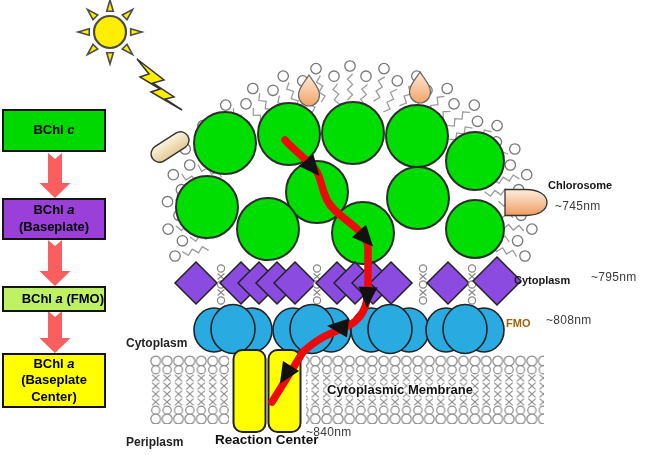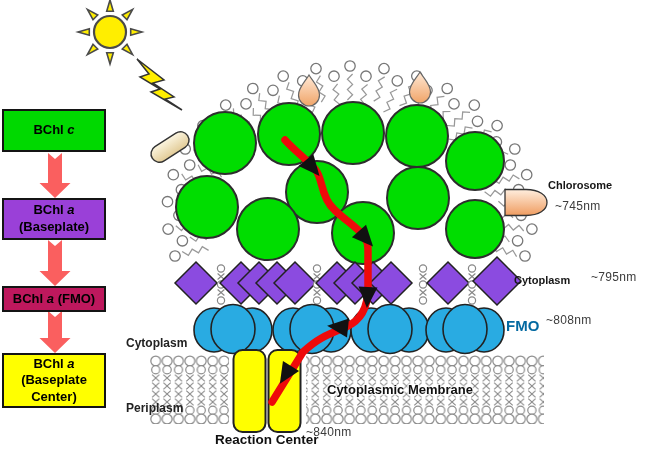--- a/index.html
+++ b/index.html
@@ -11,21 +11,21 @@
     text-align:center;font-size:13px;font-weight:700;color:#000;line-height:1.28;}
   #fbox-0{top:109px;height:39px;}
   #fbox-1{top:198px;height:38px;}
   #fbox-2{top:286px;height:22px;}
   #fbox-3{top:353px;height:51px;}
   .fb-line{white-space:nowrap;}
   .fb-line:empty{display:none;}
   .fb-line i{font-style:italic;}
   .lbl{position:absolute;white-space:nowrap;color:#111;z-index:4;}
   .lbl-name{font-size:11px;font-weight:600;color:#161616;}
-  .lbl-name-b{font-size:15px;font-weight:700;color:#0369a1;}
+  .lbl-name-b{font-size:11px;font-weight:700;color:#a16207;}
   .lbl-nm{font-size:12px;font-weight:400;color:#3c3c3c;letter-spacing:.3px;}
   .lbl-small{font-size:12px;font-weight:600;color:#222;}
   .lbl-mem{font-size:13px;font-weight:700;color:#101010;
     text-shadow:0 0 2px #fff,0 0 3px #fff,1px 1px 2px #fff,-1px -1px 2px #fff,1px -1px 2px #fff,-1px 1px 2px #fff;}
   .lbl-rc{font-size:13.5px;font-weight:600;color:#101010;}
 </style>
 </head>
 <body>
 
 <div class="stage">
@@ -242,34 +242,34 @@
       </g>
     </svg>
 
   <div class="flow-box" id="fbox-0" style="background: rgb(0, 217, 0);">
     <div class="fb-line"><span>BChl </span><i>c</i><span></span></div>
   </div>
   <div class="flow-box" id="fbox-1" style="background: rgb(154, 64, 216);">
     <div class="fb-line"><span>BChl </span><i>a</i><span></span></div>
     <div class="fb-line">(Baseplate)</div>
   </div>
-  <div class="flow-box" id="fbox-2" style="background: #be185d;">
+  <div class="flow-box" id="fbox-2" style="background: #bef264; align-items: flex-end;">
     <div class="fb-line"><span>BChl </span><i>a</i><span> (FMO)</span></div>
 
   </div>
   <div class="flow-box" id="fbox-3" style="background: rgb(255, 255, 0);">
     <div class="fb-line"><span>BChl </span><i>a</i><span></span></div>
     <div class="fb-line">(Baseplate</div>
     <div class="fb-line">Center)</div>
   </div>
 
   <div class="lbl lbl-name" style="left:548px;top:179px">Chlorosome</div>
   <div class="lbl lbl-nm" style="left:555px;top:199px">~745nm</div>
   <div class="lbl lbl-name" style="left:514px;top:274px">Cytoplasm</div>
   <div class="lbl lbl-nm" style="left:591px;top:270px">~795nm</div>
   <div class="lbl lbl-name-b" style="left:506px;top:317px">FMO</div>
   <div class="lbl lbl-nm" style="left:546px;top:313px">~808nm</div>
   <div class="lbl lbl-small" style="left:126px;top:336px">Cytoplasm</div>
-  <div class="lbl lbl-small" style="left:126px;top:401px">Periplasm</div>
+  <div class="lbl lbl-small" style="left:126px;top:435px">Periplasm</div>
   <div class="lbl lbl-rc" style="left:215px;top:432px">Reaction Center</div>
   <div class="lbl lbl-mem" style="left:327px;top:382px">Cytoplasmic Membrane</div>
   <div class="lbl lbl-nm" style="left:306px;top:425px">~840nm</div>
 </div>
 
 </body></html>

